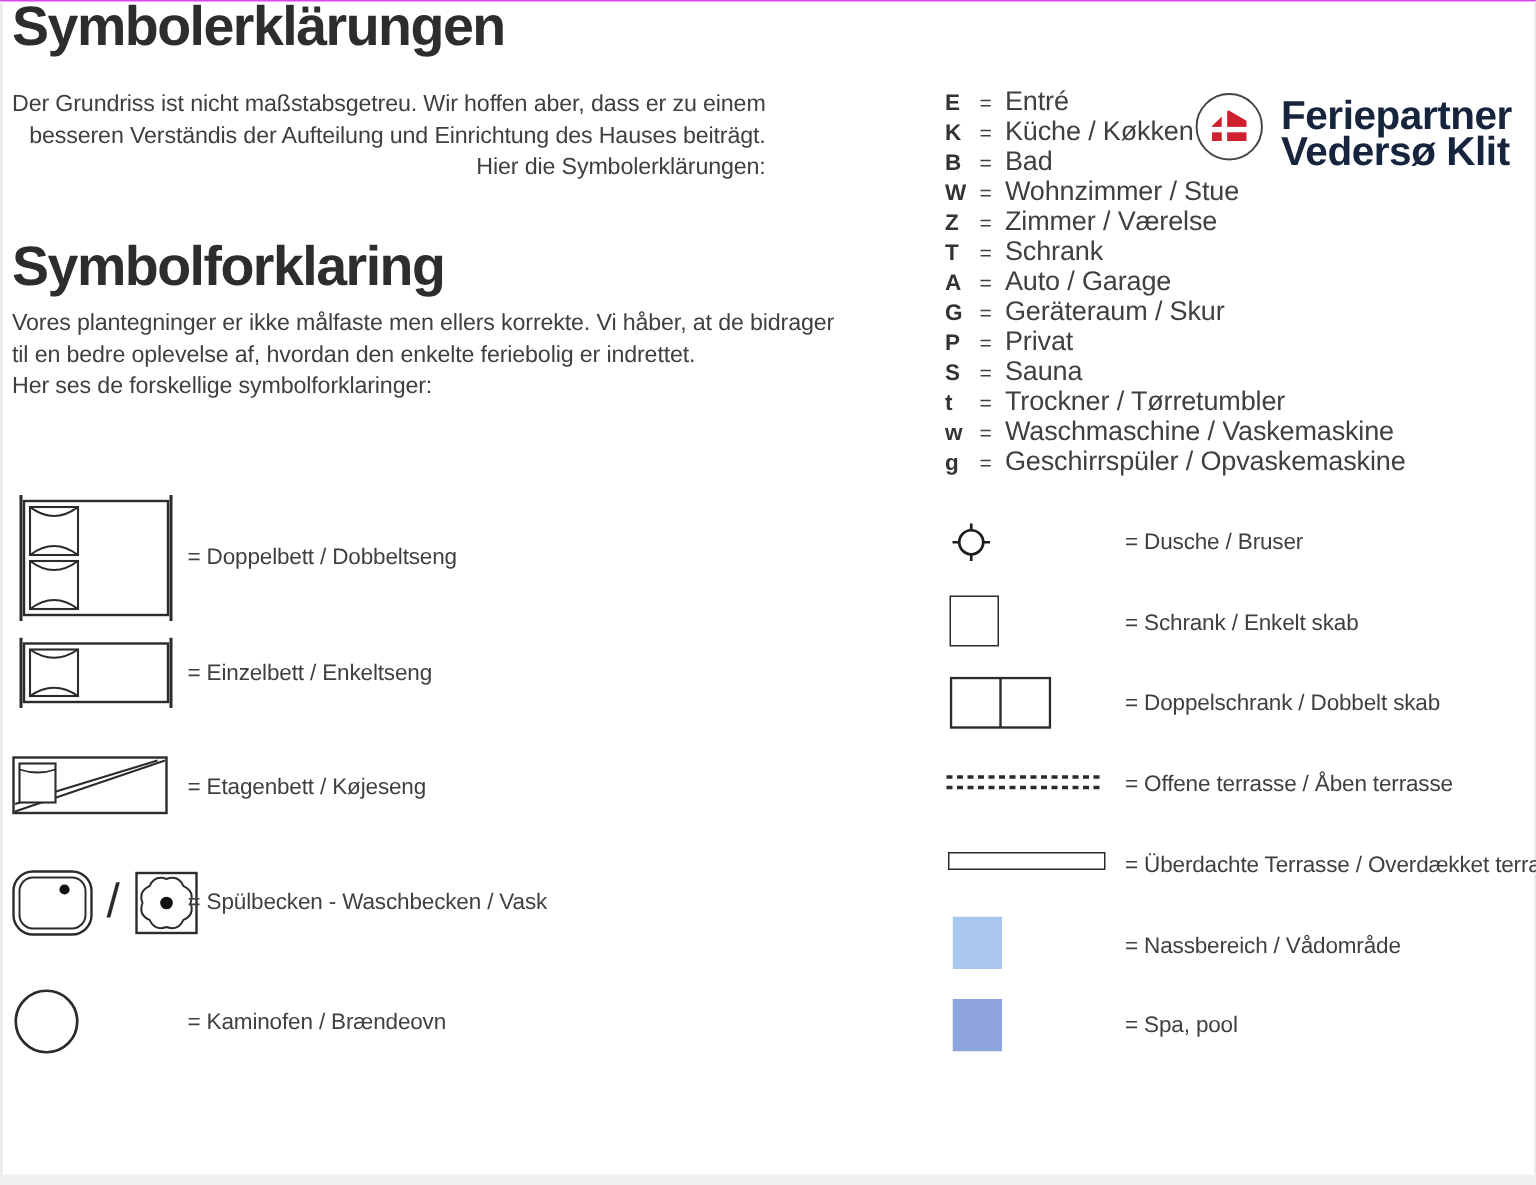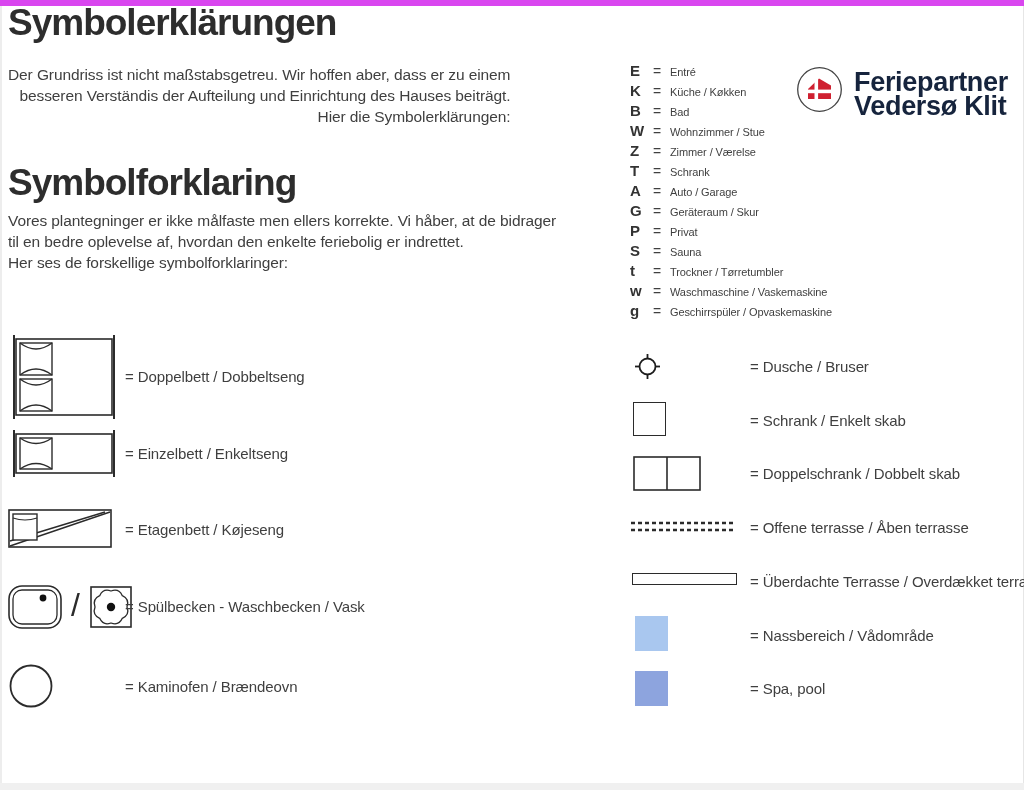--- a/index.html
+++ b/index.html
@@ -1,29 +1,29 @@
 <!DOCTYPE html>
 <html><head>
 <meta charset="utf-8">
 <style>
   html,body{margin:0;padding:0;}
   body{width:1024px;height:790px;background:#ffffff;font-family:"Liberation Sans",sans-serif;position:relative;overflow:hidden;}
-  .page{position:absolute;inset:0;background:#fff;border-top:6px solid #d946ef;}
+  .page{position:absolute;inset:0;background:#fff;border-top:1px solid #d946ef;}
   .edge-left{position:absolute;left:0;top:0;bottom:0;width:2px;background:#ededed;}
   .edge-right{position:absolute;right:0;top:0;bottom:0;width:1px;background:#e6e6e6;}
   .edge-bottom{position:absolute;left:0;right:0;bottom:0;height:7px;background:#f0f0f0;}
 
   h1{position:absolute;margin:0;font-size:37px;font-weight:700;letter-spacing:-1px;color:#2d2d2d;line-height:1.05;}
   .para{position:absolute;font-size:15.5px;line-height:21px;color:#3f3f3f;white-space:pre-line;letter-spacing:-0.1px;}
 
   .abbr-list{position:absolute;left:630px;top:56px;}
   .abbr-row{display:flex;height:20px;align-items:baseline;}
   .abbr-letter{width:23px;font-weight:700;font-size:15px;color:#333;}
   .abbr-eq{width:17px;font-size:14px;color:#3f3f3f;}
-  .abbr-text{font-size:11px;color:#3f3f3f;letter-spacing:-0.1px;}
+  .abbr-text{font-size:18px;color:#3f3f3f;letter-spacing:-0.1px;}
 
   .sym{position:absolute;}
   .sym-label{position:absolute;font-size:15px;color:#3f3f3f;letter-spacing:-0.1px;white-space:nowrap;}
   .sink-group{display:flex;align-items:center;gap:9px;}
   .slash{font-size:32px;color:#2b2b2b;font-weight:400;line-height:1;transform:translateY(-2px);}
   .box{box-sizing:border-box;border:1.6px solid #2b2b2b;background:#fff;}
 
   .logo{position:absolute;left:796px;top:60px;display:flex;align-items:flex-start;}
   .logo-text{position:absolute;left:854px;top:64px;font-size:27px;font-weight:700;letter-spacing:-0.3px;color:#16243d;line-height:24px;}
 </style>

